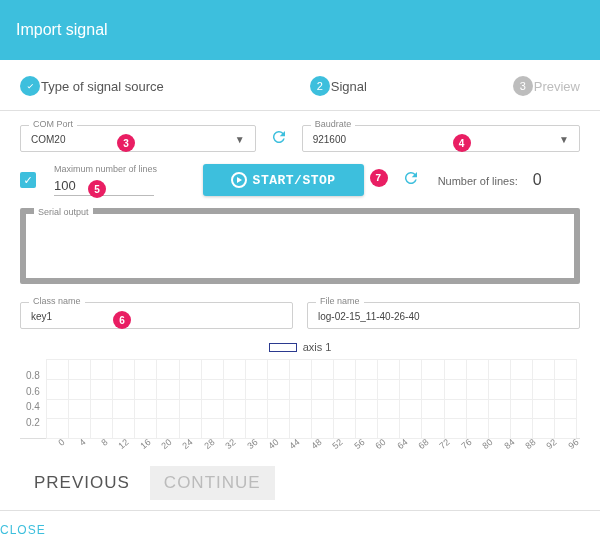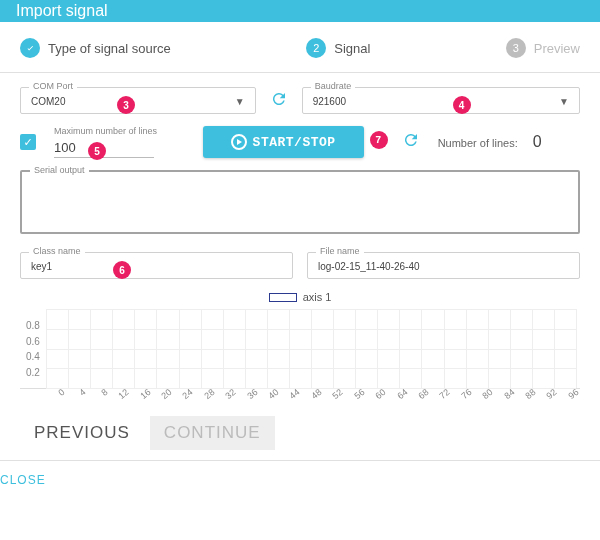--- a/index.html
+++ b/index.html
@@ -1,20 +1,20 @@
 <!DOCTYPE html>
 <html><head>
 <meta charset="utf-8">
 <style>
   * { box-sizing: border-box; margin: 0; padding: 0; }
   body { font-family: -apple-system, BlinkMacSystemFont, "Segoe UI", Arial, sans-serif; font-size: 13px; color: #555; background:#fff; width:600px; }
   .dialog { width:600px; }
-  .header { background:#3dbfdd; color:#fff; padding:2px 16px; font-size:16px; font-weight:400; }
+  .header { background:#3dbfdd; color:#fff; padding:21px 16px; font-size:16px; font-weight:400; }
   .stepper { display:flex; align-items:center; padding:16px 20px 14px; border-bottom:1px solid #e0e0e0; }
-  .step { display:flex; align-items:center; gap:8px; font-size:13px; }
+  .step { display:flex; align-items:center; gap:1px; font-size:13px; }
   .step .circle { width:20px; height:20px; border-radius:50%; display:flex; align-items:center; justify-content:center; font-size:11px; color:#fff; }
   .step.done .circle { background:#3dbfdd; }
   .step.active .circle { background:#3dbfdd; }
   .step.pending .circle { background:#bdbdbd; }
   .step.pending .label { color:#bdbdbd; }
   .spacer { flex:1; height:1px; }
   .content { padding:14px 20px 0; }
   .row { display:flex; gap:14px; align-items:center; margin-bottom:12px; }
   .field { position:relative; border:1px solid #d0d0d0; border-radius:2px; padding:4px 10px 6px; flex:1; background:#fff; }
   .field .flabel { position:absolute; top:-7px; left:8px; background:#fff; padding:0 4px; font-size:9px; color:#888; }
@@ -24,21 +24,21 @@
   .refresh-icon { color:#3dbfdd; font-size:16px; cursor:pointer; }
   .checkbox { width:16px; height:16px; border:2px solid #3dbfdd; border-radius:2px; display:flex; align-items:center; justify-content:center; color:#fff; background:#3dbfdd; font-size:11px; cursor:pointer; }
   .maxlines { display:flex; flex-direction:column; }
   .maxlines .ml-label { font-size:9px; color:#888; margin-bottom:2px; }
   .maxlines input { border:none; border-bottom:1px solid #bbb; font-size:13px; width:100px; outline:none; padding:2px 0; color:#444; }
   .startstop { background:#3dbfdd; color:#fff; border:none; border-radius:3px; padding:8px 28px; font-size:13px; font-weight:600; letter-spacing:0.5px; display:flex; align-items:center; gap:6px; cursor:pointer; box-shadow:0 1px 3px rgba(0,0,0,0.2); }
   .startstop .play { width:16px; height:16px; border:2px solid #fff; border-radius:50%; display:flex; align-items:center; justify-content:center; }
   .startstop .play::after { content:''; border-left:5px solid #fff; border-top:3px solid transparent; border-bottom:3px solid transparent; margin-left:1px; }
   .numlines { font-size:11px; color:#666; }
   .numlines .val { font-size:16px; color:#444; margin-left:12px; }
-  .serialout { border:2px solid #a3a3a3; border-radius:2px; height:64px; position:relative; }
+  .serialout { border:6px solid #a3a3a3; border-radius:2px; height:76px; position:relative; }
   .serialout .flabel { position:absolute; top:-7px; left:8px; background:#fff; padding:0 4px; font-size:9px; color:#888; }
   .badge { position:absolute; width:18px; height:18px; border-radius:50%; background:#e91e63; color:#fff; font-size:10px; font-weight:600; display:flex; align-items:center; justify-content:center; z-index:5; }
   .chart-area { margin-top:8px; }
   .legend { display:flex; justify-content:center; align-items:center; gap:6px; font-size:11px; margin-bottom:6px; }
   .legend .swatch { width:28px; height:9px; border:1px solid #2b3a8f; }
   .chart { position:relative; height:80px; border-bottom:1px solid #ddd; }
   .ytick { position:absolute; left:6px; transform:translateY(50%); font-size:10px; color:#888; }
   .grid { position:absolute; left:26px; right:4px; top:0; bottom:0; }
   .gline { position:absolute; left:0; right:0; border-top:1px solid #eee; }
   .xticks { display:flex; justify-content:space-between; font-size:9px; color:#888; padding:3px 4px 0 26px; }

